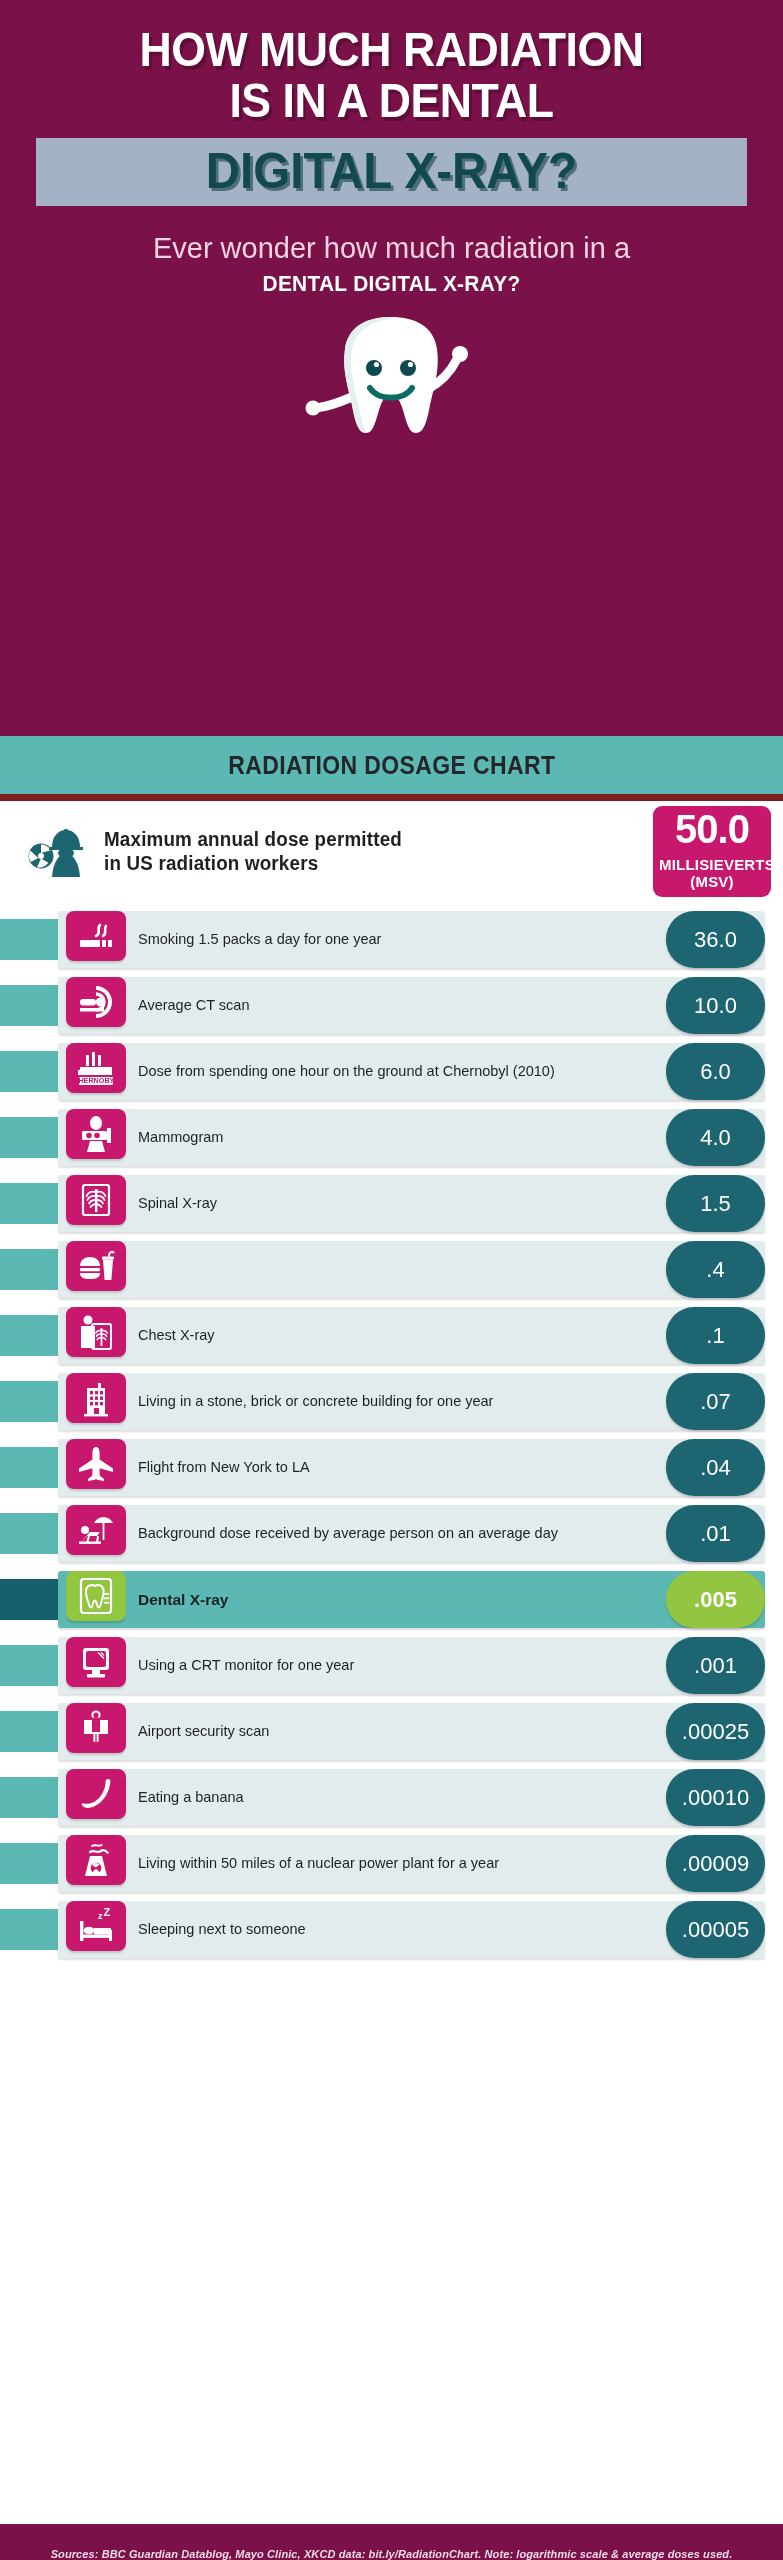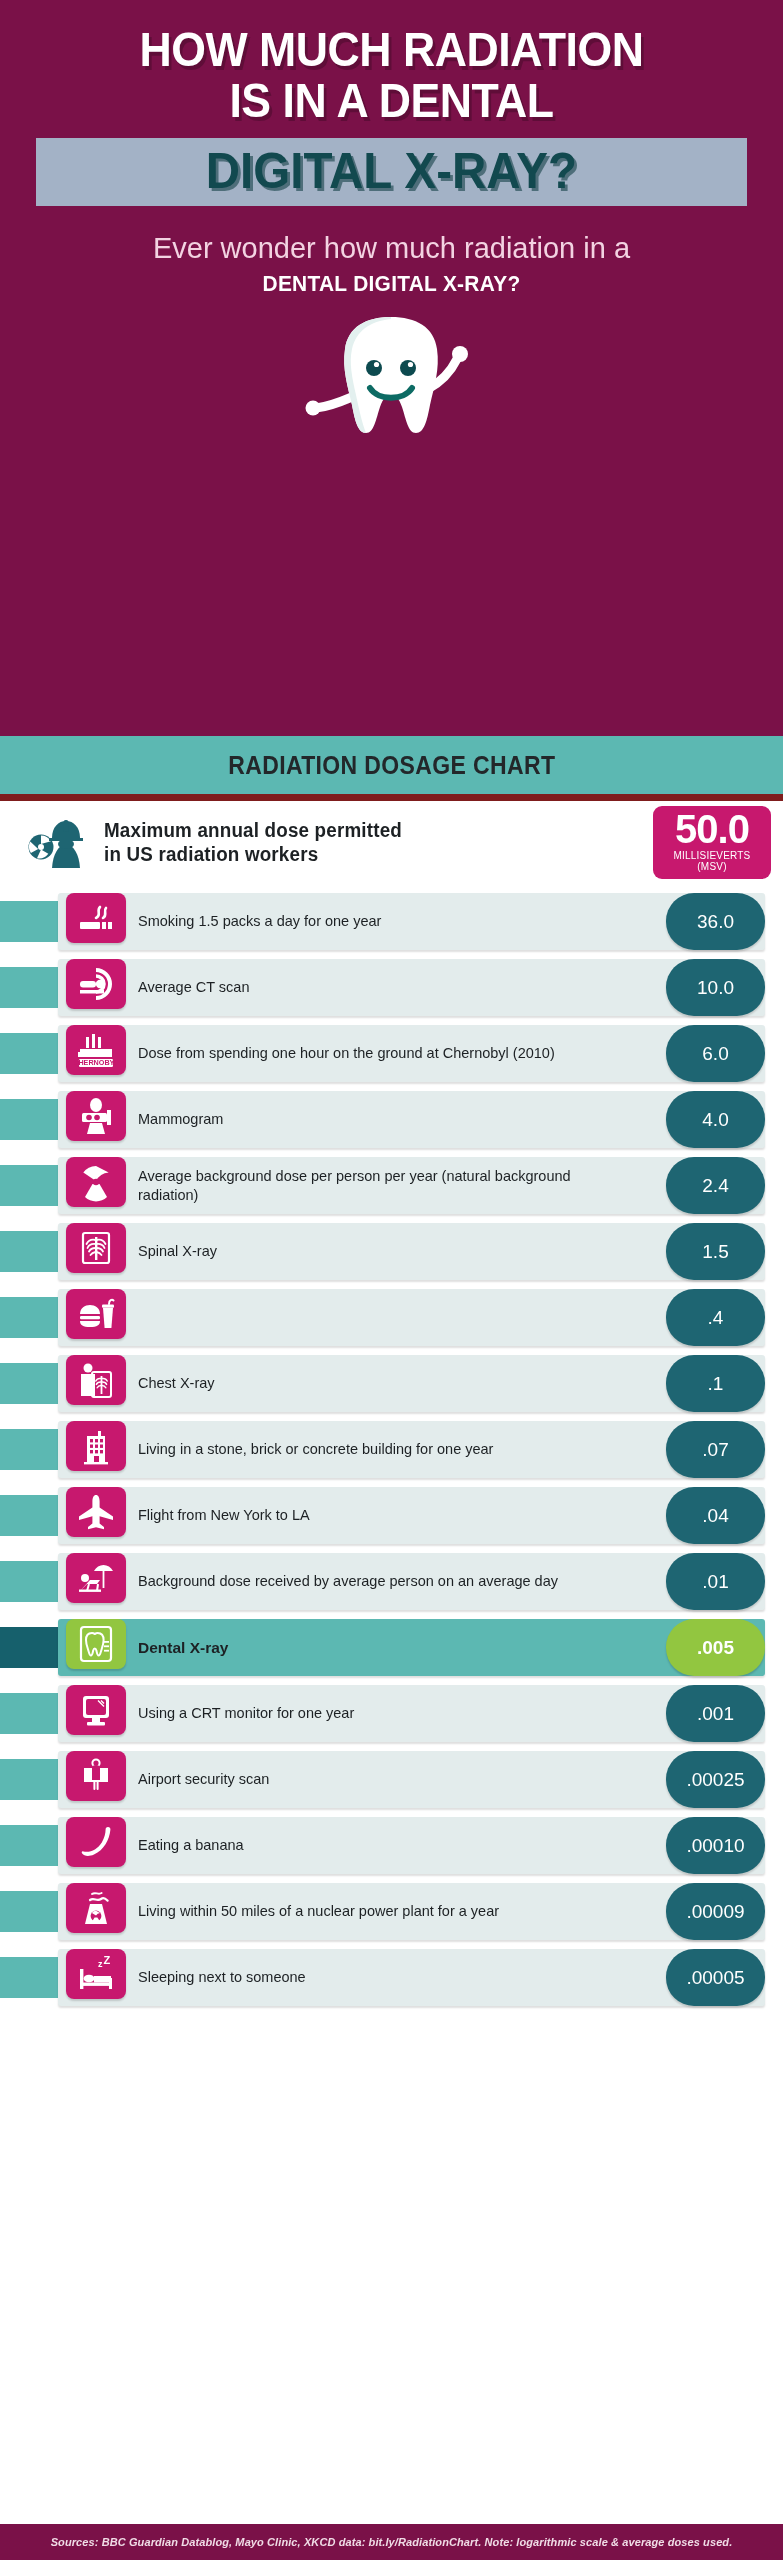--- a/index.html
+++ b/index.html
@@ -116,21 +116,21 @@
   .badge {
     flex: 0 0 auto;
     background: #c7186e;
     border-radius: 9px;
     width: 118px;
     padding: 4px 6px 7px 6px;
     text-align: center;
     color: #fff;
   }
   .badge-num { font-size: 40px; font-weight: bold; line-height: 0.95; letter-spacing: -1px;}
-  .badge-unit { font-size: 10px; font-weight: normal; letter-spacing: 0.2px; margin-top: 2px;}
+  .badge-unit { font-size: 15px; font-weight: bold; letter-spacing: 0.2px; margin-top: 8px;}
 
   
   .rows { padding: 0 0 10px 0; }
   .row {
     position: relative;
     height: 57px;
     margin-bottom: 9px;
   }
   .row-tab {
     position: absolute;
@@ -170,39 +170,39 @@
   .row-value {
     position: absolute;
     right: 18px; top: 0;
     width: 99px; height: 57px;
     background: #1e6572;
     border-radius: 28px;
     display: flex;
     align-items: center;
     justify-content: center;
     color: #ffffff;
-    font-size: 19px;
+    font-size: 22px;
     box-shadow: 0 2px 2px rgba(0,0,0,0.16);
   }
 
   
   .row.hl .row-tab { background: #16606c; }
   .row.hl .row-panel { background: #5cb8b2; }
   .row.hl .row-icon { background: #92c640; }
   .row.hl .row-value { background: #92c640; font-weight: bold; }
   .row.hl .row-label { font-weight: bold; color: #1d2124; font-size: 15.5px;}
 
   
   .footer {
     position: absolute;
     left: 0; right: 0; bottom: 0;
     background: #7a1148;
     height: 36px;
     display: flex;
-    align-items: center;
+    align-items: flex-end;
     justify-content: center;
   }
   .footer-text {
     color: #f0dce6;
     font-size: 11px;
     font-style: italic;
     font-weight: bold;
     letter-spacing: 0.1px;
   }
 </style>
@@ -335,34 +335,20 @@
             <ellipse cx="20" cy="9" rx="6" ry="7" fill="#fff"></ellipse>
             <rect x="6" y="17" width="25" height="9" rx="1.5" fill="#fff"></rect>
             <rect x="31" y="14" width="4" height="15" fill="#fff"></rect>
             <circle cx="13" cy="21.5" r="2.8" fill="#c7186e"></circle>
             <circle cx="21" cy="21.5" r="2.8" fill="#c7186e"></circle>
             <path d="M14 27 L26 27 L29 38 L11 38 Z" fill="#fff"></path>
           </svg>
         </div>
         <div class="row-label">Mammogram</div>
         <div class="row-value">4.0</div>
-      </div>
-      <div class="row">
-        <div class="row-tab"></div>
-        <div class="row-panel"></div>
-        <div class="row-icon">
-          <svg width="40" height="40" viewBox="0 0 40 40">
-            <path d="M20 19 L20 4 A16 16 0 0 0 7.3 10.6 Z" fill="#fff"></path>
-            <path d="M20 4 L20 19 A16 16 0 0 1 32.7 10.6 Z" fill="#fff"></path>
-            <path d="M16.5 22 L9 35 A16 16 0 0 0 31 35 L23.5 22 Z" fill="#fff"></path>
-            <circle cx="20" cy="20" r="3.2" fill="#c7186e"></circle>
-          </svg>
-        </div>
-        <div class="row-label">Average background dose per person per year (natural background radiation)</div>
-        <div class="row-value">2.4</div>
       </div>
       <div class="row">
         <div class="row-tab"></div>
         <div class="row-panel"></div>
         <div class="row-icon">
           <svg width="40" height="40" viewBox="0 0 40 40">
             <rect x="7" y="5" width="26" height="30" rx="2" fill="none" stroke="#fff" stroke-width="2.2"></rect>
             <rect x="19" y="9" width="2.4" height="23" fill="#fff"></rect>
             <g stroke="#fff" stroke-width="1.8" fill="none" stroke-linecap="round">
               <path d="M19.5 12 C15 11 12 13 10.5 16"></path>

